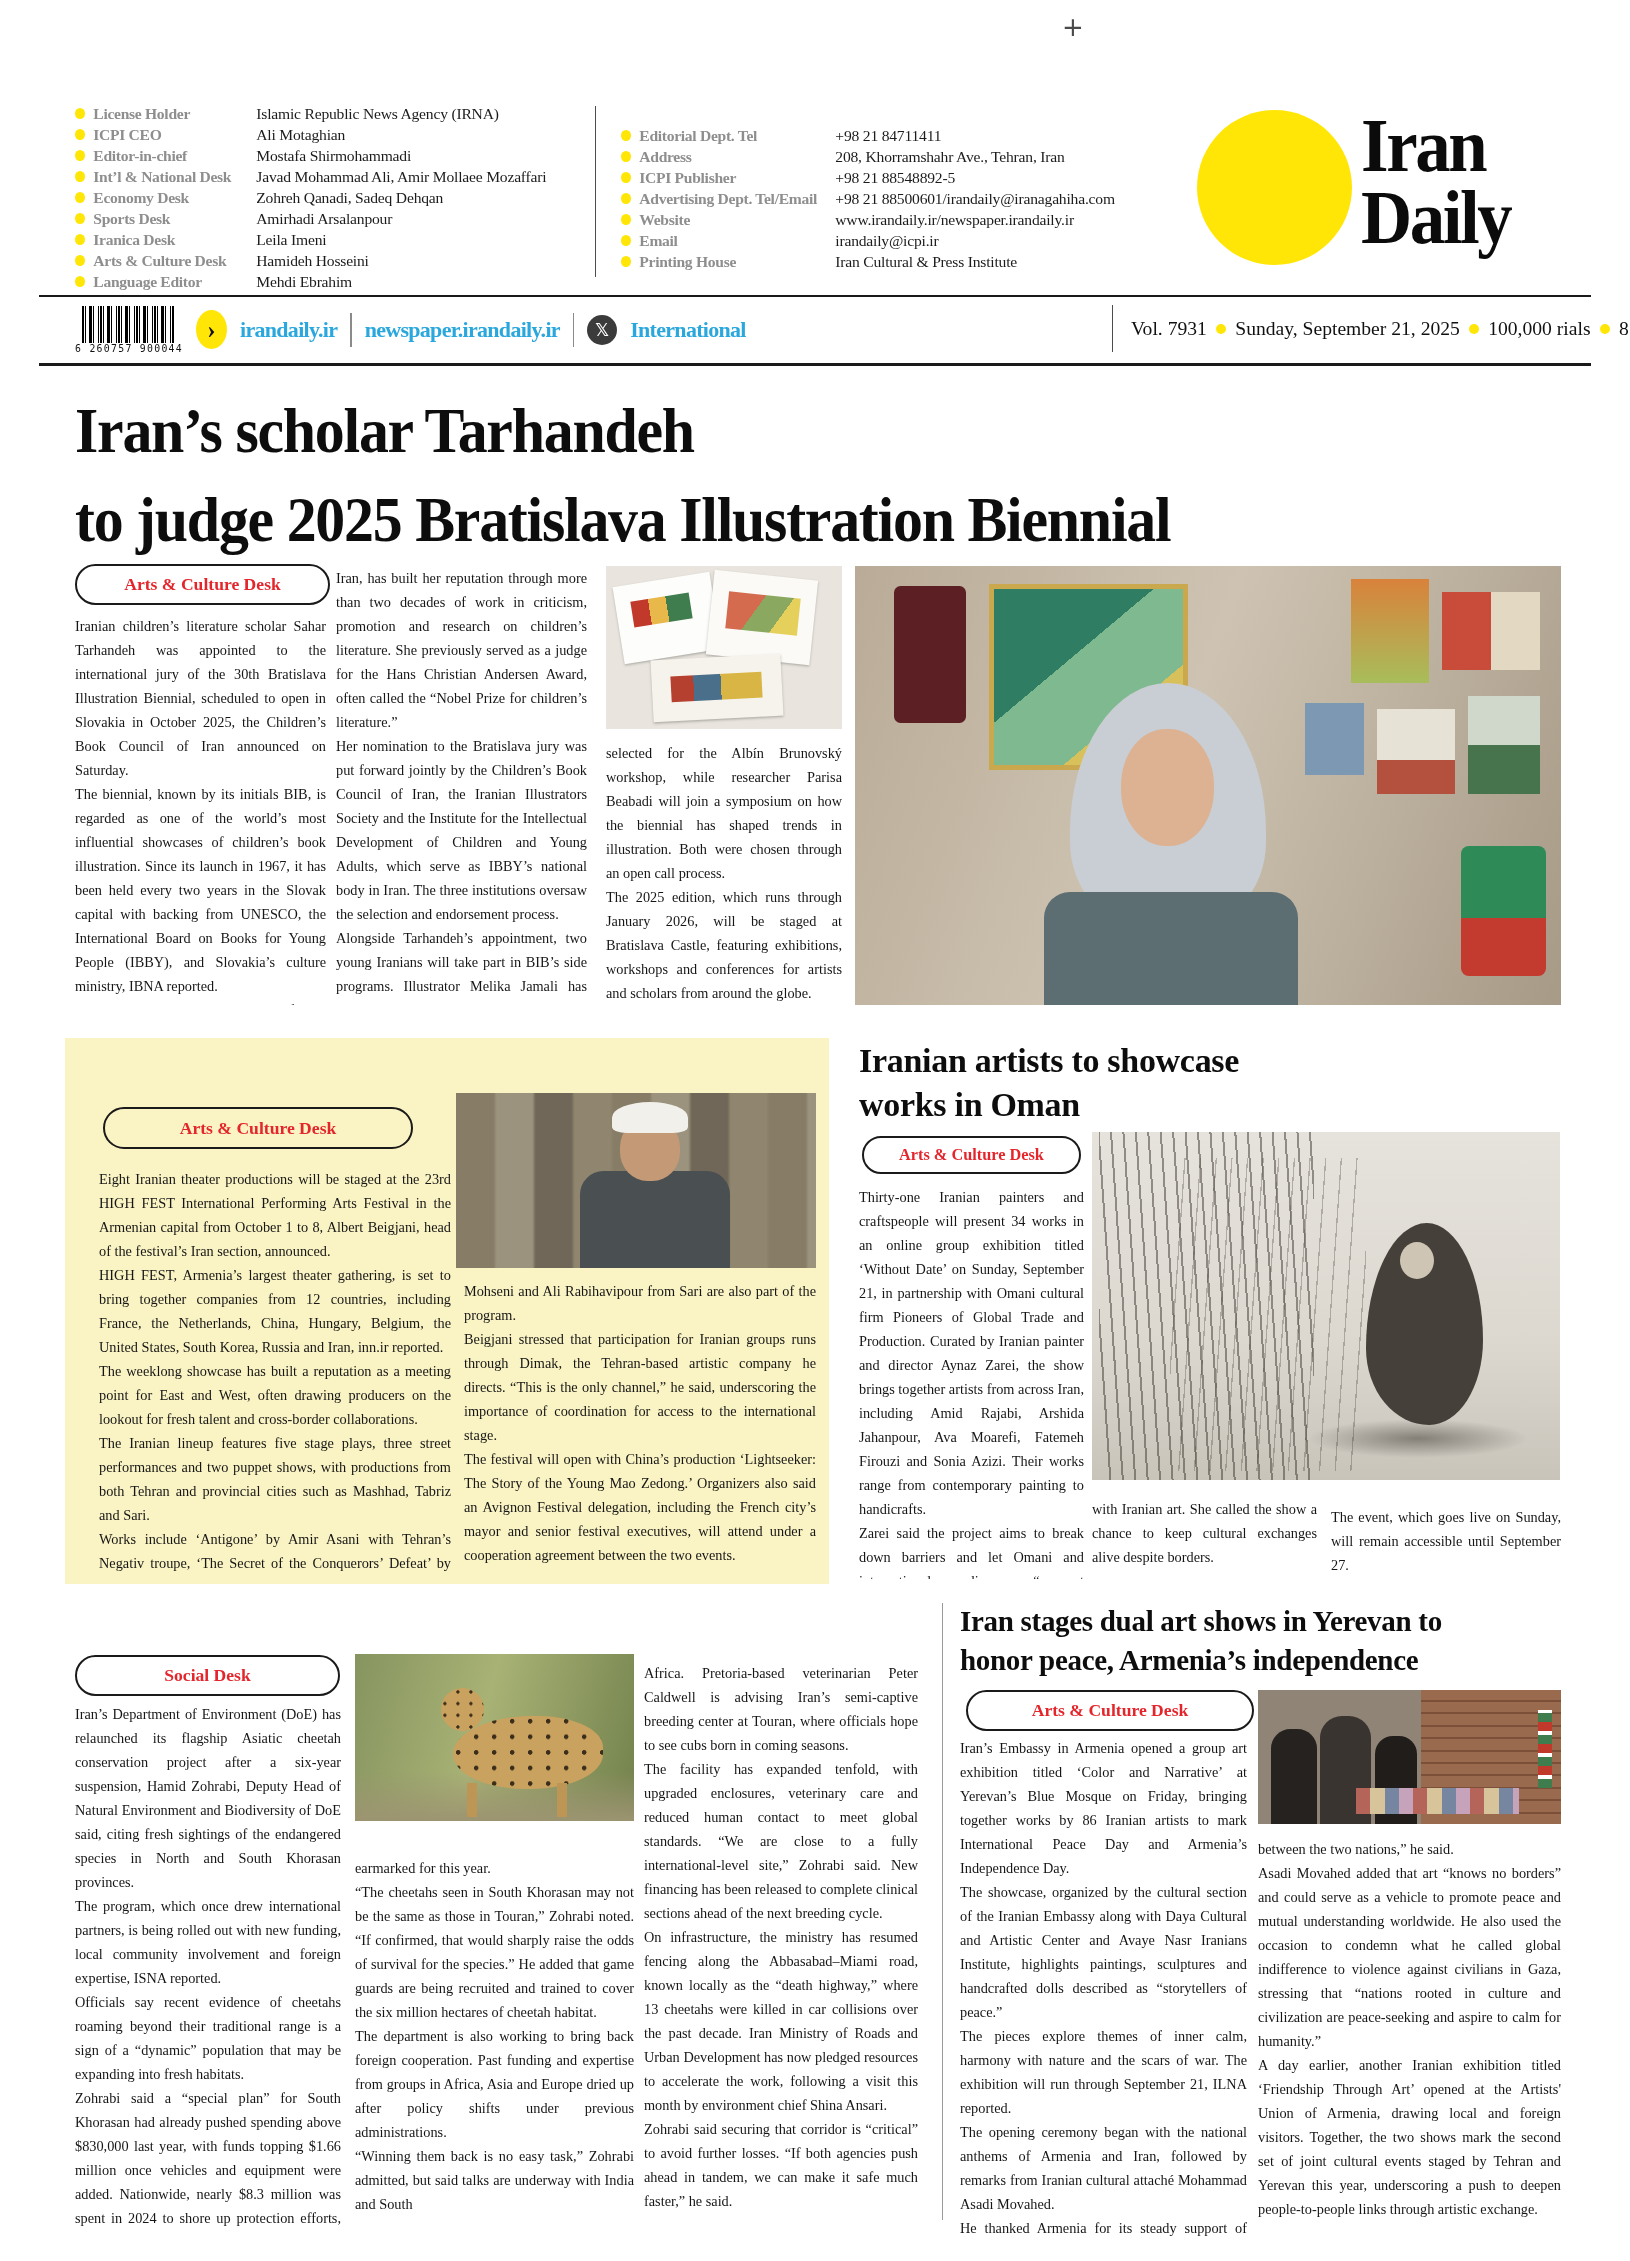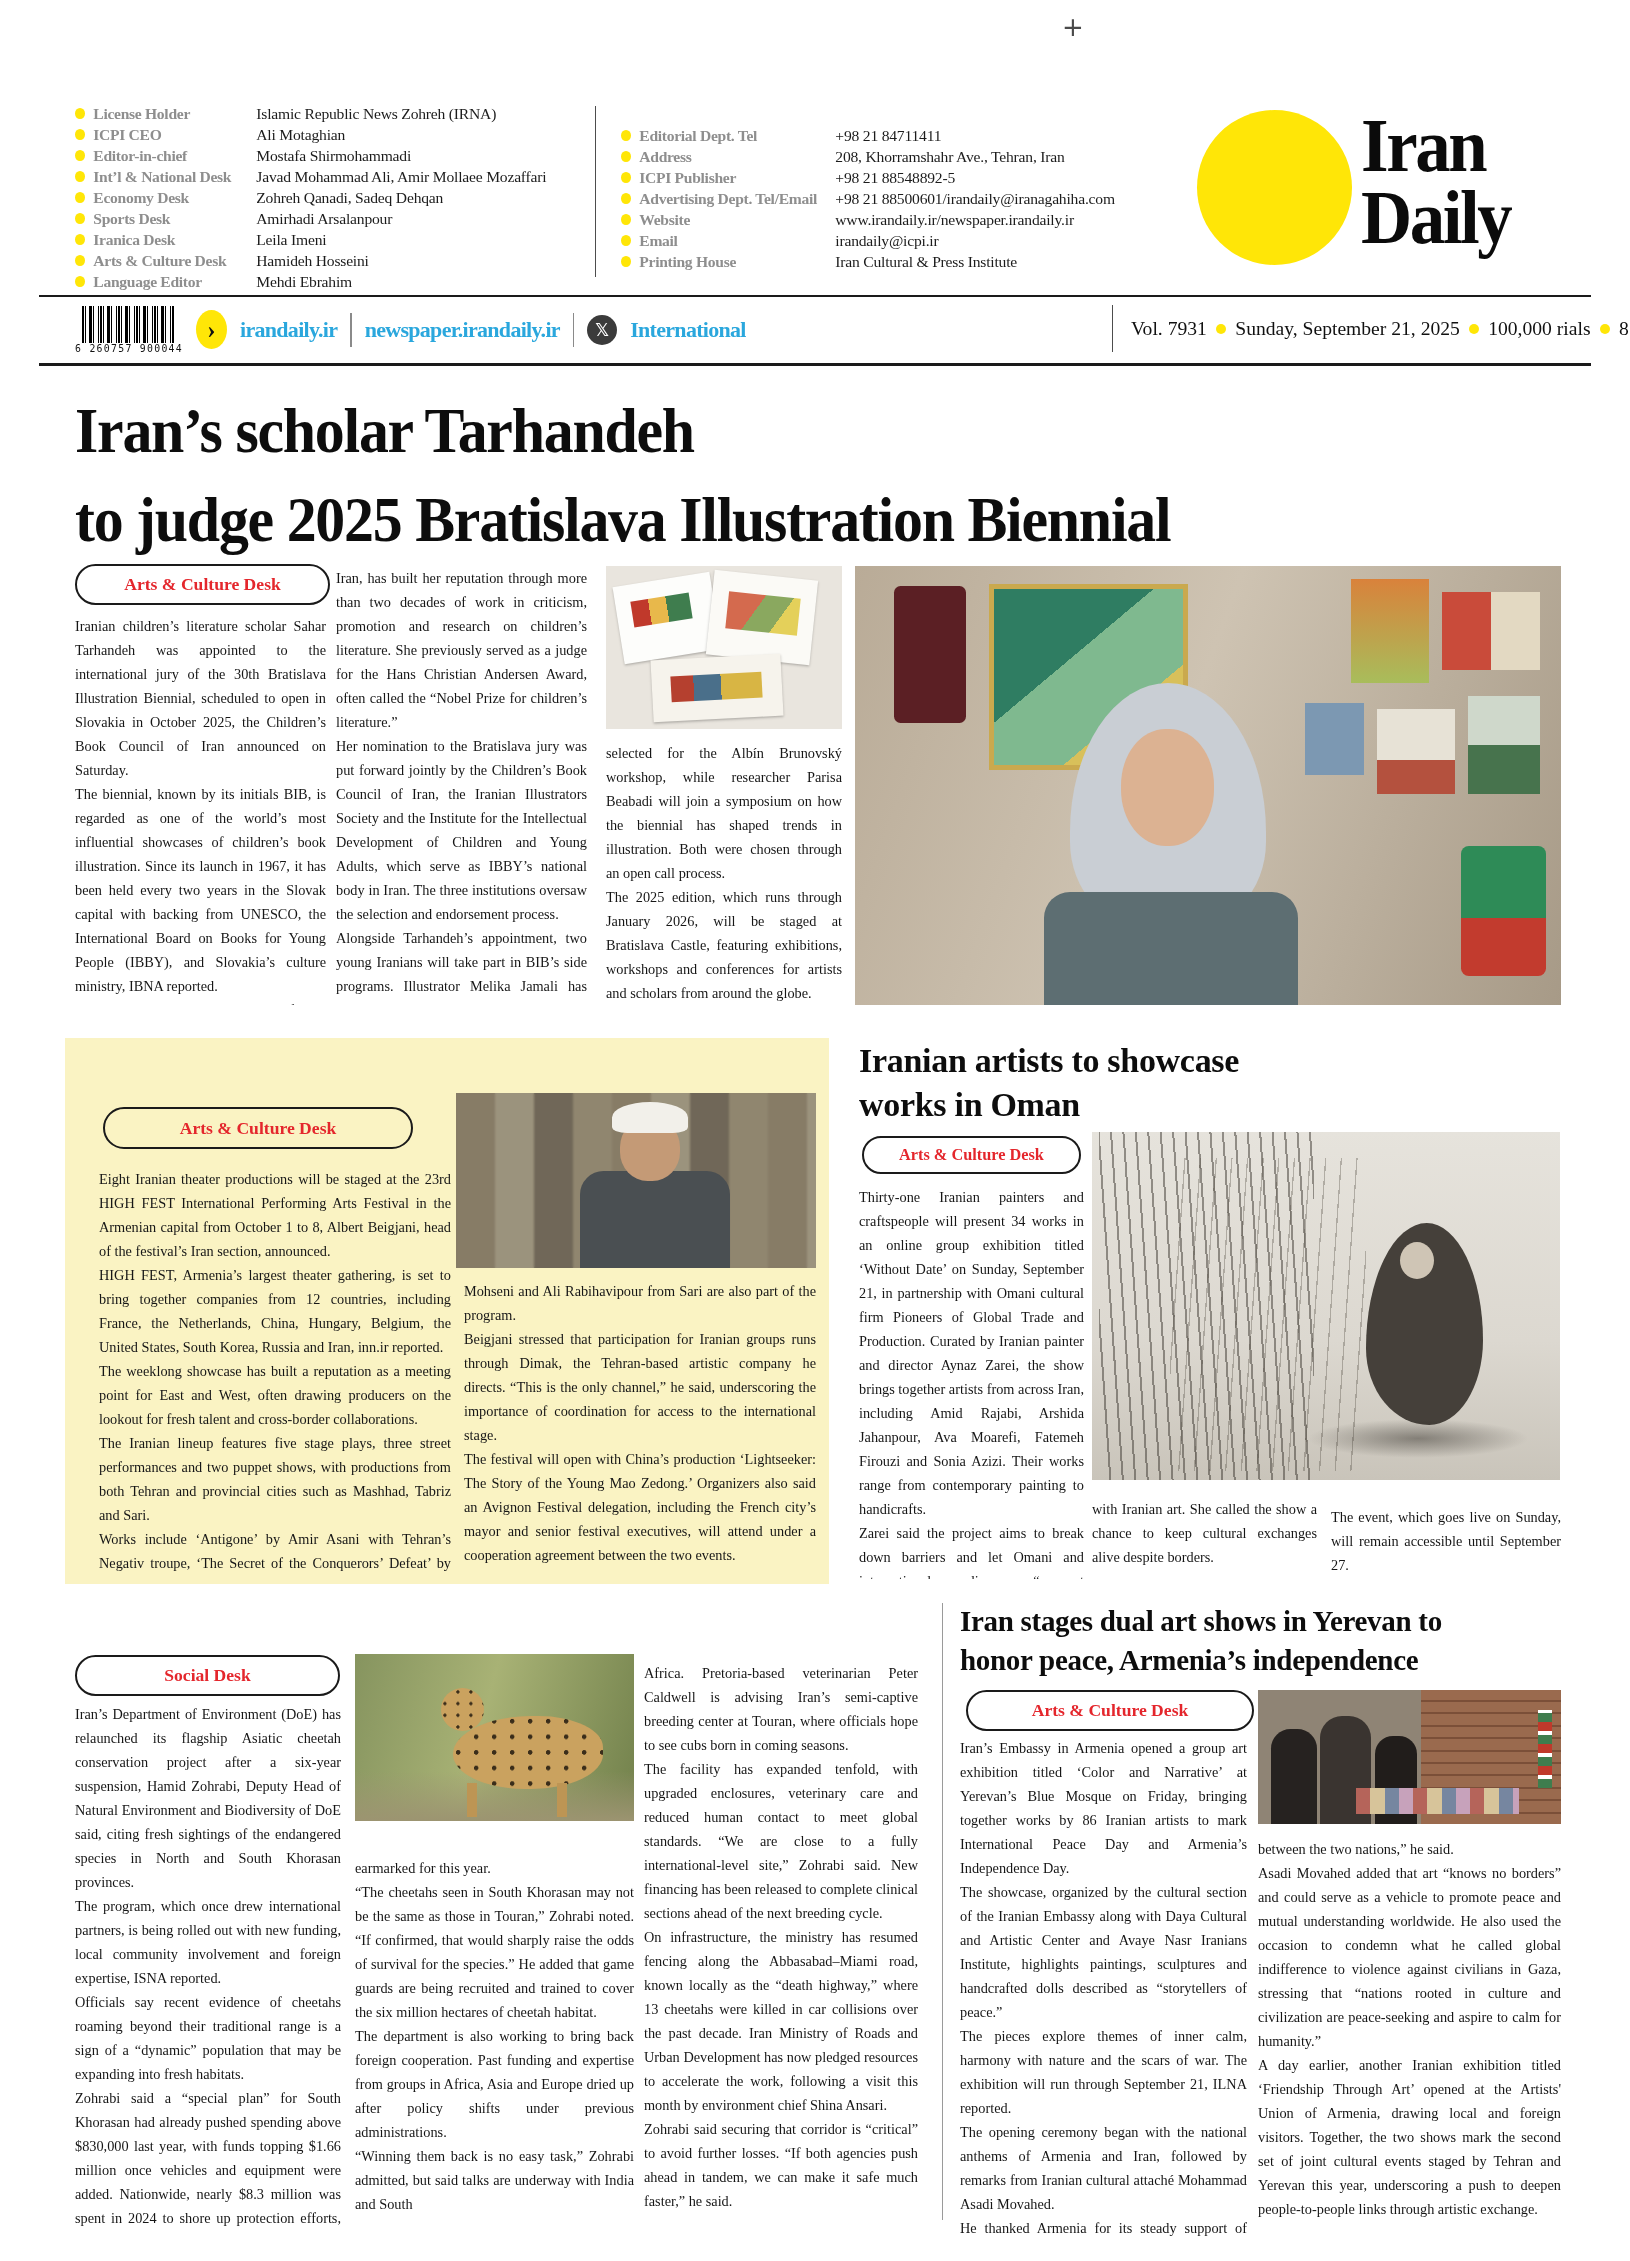--- a/index.html
+++ b/index.html
@@ -50,21 +50,21 @@
 <body>
 
 <div class="page">
 
   <div class="abs plus" style="left:1062px;top:11.7px;">+</div>
 
   <div class="abs mh-left" style="left:75px;top:103px;width:509px;">
     <div class="mh-row">
         <span class="mh-dot"></span>
         <span class="mh-label">License Holder</span>
-        <span class="mh-value">Islamic Republic News Zohreh (IRNA)</span>
+        <span class="mh-value">Islamic Republic News Agency (IRNA)</span>
       </div>
     <div class="mh-row">
         <span class="mh-dot"></span>
         <span class="mh-label">ICPI CEO</span>
         <span class="mh-value">Ali Motaghian</span>
       </div>
     <div class="mh-row">
         <span class="mh-dot"></span>
         <span class="mh-label">Editor-in-chief</span>
         <span class="mh-value">Mostafa Shirmohammadi</span>

